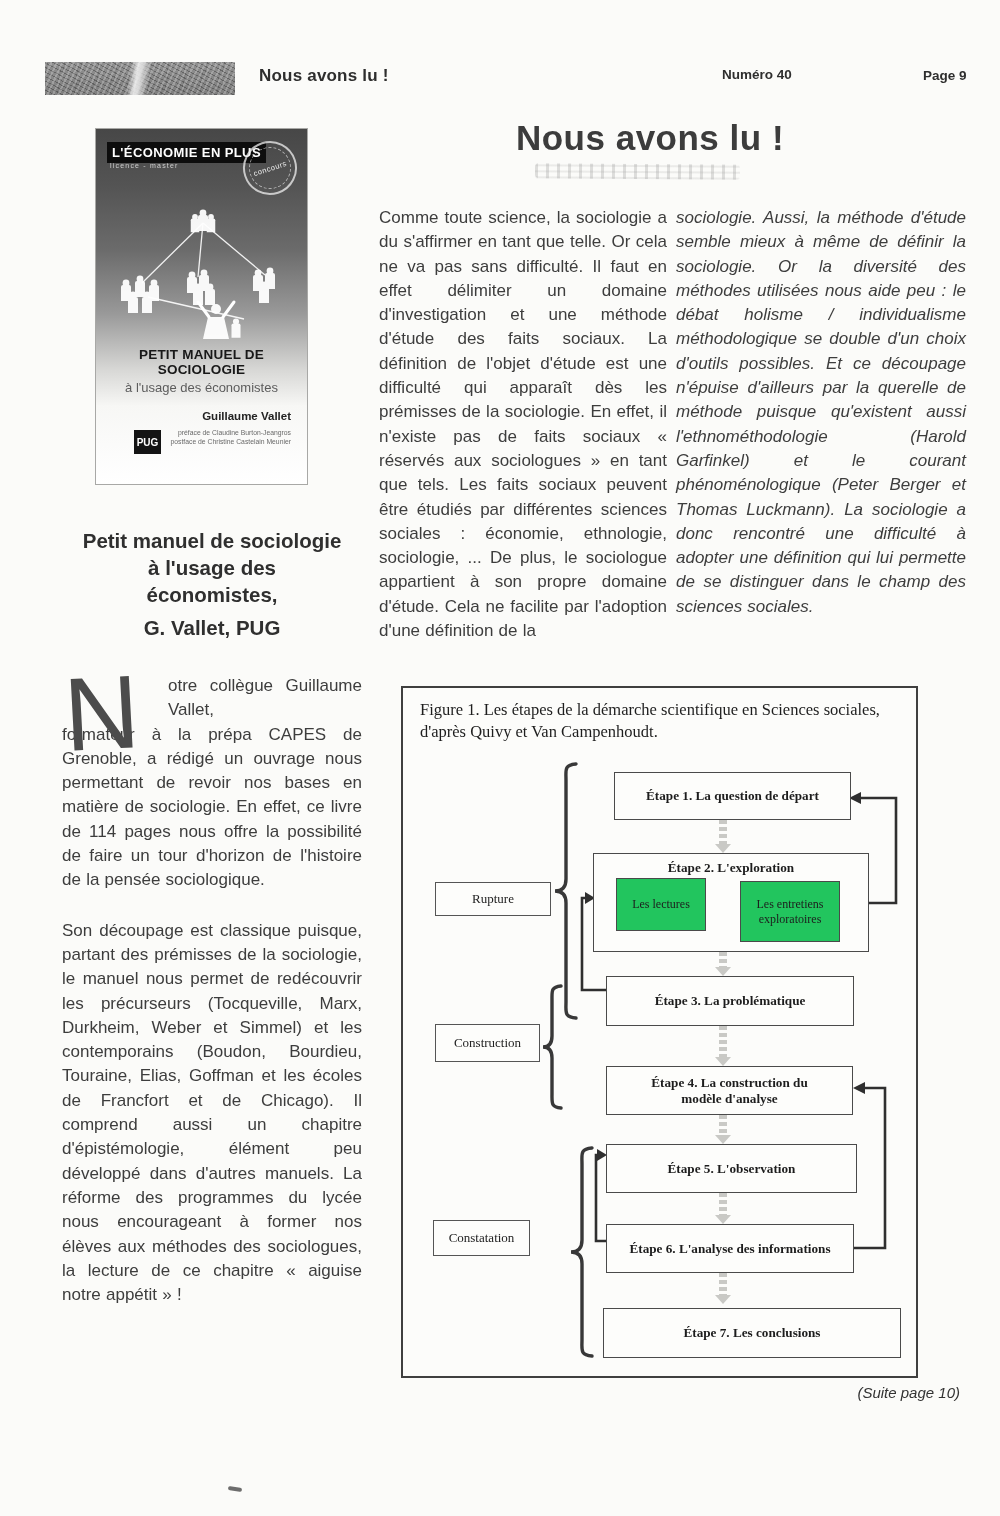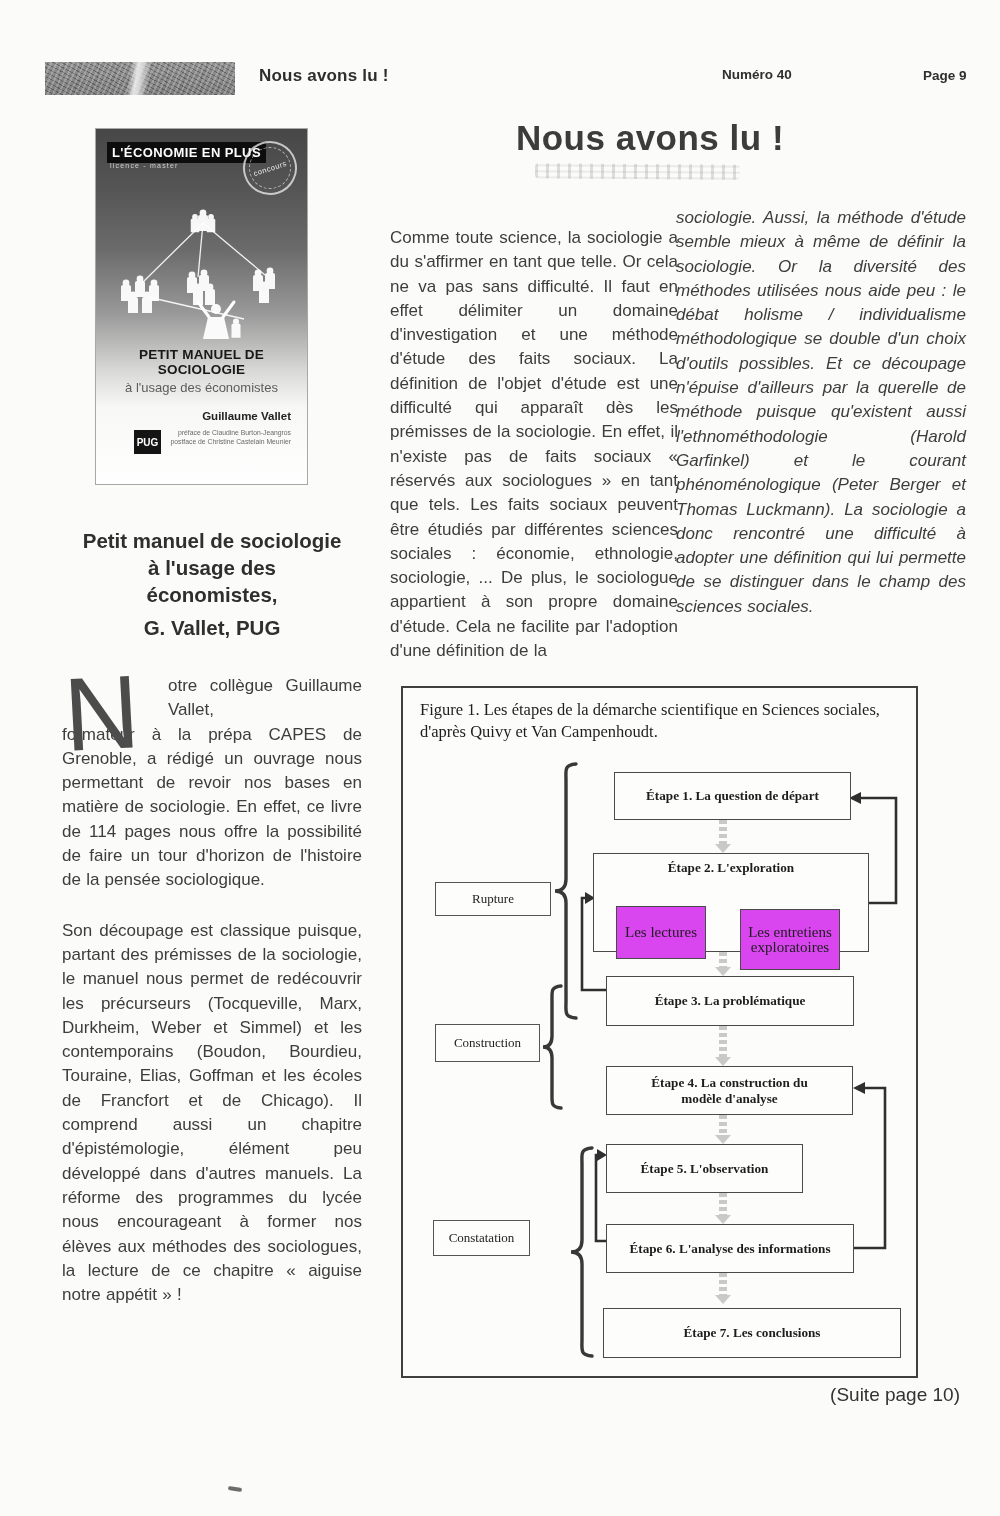--- a/index.html
+++ b/index.html
@@ -51,21 +51,21 @@
     font-size:35px; font-weight:bold; color:#3c3c3c; letter-spacing:.5px; }
   .title-smudge { position:absolute; left:535px; top:164px; width:205px; height:15px; border-radius:4px;
     background:
       repeating-linear-gradient(90deg, rgba(110,110,110,.30) 0 3px, rgba(0,0,0,0) 3px 11px),
       repeating-linear-gradient(0deg, rgba(120,120,120,.18) 0 2px, rgba(0,0,0,0) 2px 6px);
     filter:blur(.7px); transform:rotate(.4deg); opacity:.7; }
 
   
   .bodycol { position:absolute; top:206px; font-size:17px; line-height:24.3px;
     text-align:justify; color:#3d3d3d; word-spacing:.5px; }
-  #col1 { left:390px; width:288px;margin-top:20px; }
+  #col1 { left:379px; width:288px; }
   #col2 { left:676px; width:290px;font-style:italic; }
 
   
   .leftcol { position:absolute; left:62px; top:527px; width:300px; }
   .review-heading { text-align:center; font-size:20.5px; line-height:27px; font-weight:bold; color:#2f2f2f; }
   .review-author  { text-align:center; font-size:20.5px; font-weight:bold; color:#2f2f2f; margin-top:8px; }
   .dropcap { position:absolute; left:2px; top:142px; font-size:104px; line-height:88px;
     color:#4c4c4c; transform:rotate(-3deg); font-weight:400; }
   .p1-lead { margin-left:106px; margin-top:34px; text-align:justify; font-size:17px; line-height:24.3px; word-spacing:.5px; }
   .p1-rest { text-align:justify; font-size:17px; line-height:24.3px; word-spacing:.5px; }
@@ -77,37 +77,37 @@
   .fig-caption { position:absolute; left:17px; top:11px; width:488px;
     font-size:16.5px; line-height:21.5px; color:#1e1e1e; }
   .fig-svg { position:absolute; left:0; top:0; }
   .fbox { position:absolute; border:1.5px solid #4a4a4a; background:#fdfdfb;
     display:flex; align-items:center; justify-content:center; text-align:center;
     font-weight:bold; font-size:13.2px; color:#1d1d1d; padding:0 4px; line-height:16px; }
   #step1 { left:211px; top:84px;  width:237px; height:48px; }
   #step2 { left:190px; top:165px; width:276px; height:99px; display:block; padding-top:6px; }
   #step3 { left:203px; top:288px; width:248px; height:50px; }
   #step4 { left:203px; top:378px; width:247px; height:49px; padding:0 28px; }
-  #step5 { left:203px; top:456px; width:197px; height:49px; }
+  #step5 { left:203px; top:456px; width:251px; height:49px; }
   #step6 { left:203px; top:536px; width:248px; height:49px; }
   #step7 { left:200px; top:620px; width:298px; height:50px; }
-  .subbox { position:absolute; border:1.3px solid #4a4a4a; background:#d946ef;
+  .subbox { position:absolute; border:1.3px solid #4a4a4a; background:#22c55e;
     display:flex; align-items:center; justify-content:center; text-align:center;
-    font-weight:normal; font-size:15px; line-height:15px; color:#1d1d1d;margin-top:28px; }
+    font-weight:normal; font-size:12px; line-height:15px; color:#1d1d1d; }
   #sub-lectures   { left:22px;  top:24px; width:90px;  height:53px; }
   #sub-entretiens { left:146px; top:27px; width:100px; height:61px; }
   .phase { position:absolute; border:1.2px solid #555; background:#fdfdfb;
     display:flex; align-items:center; justify-content:center;
     font-size:13px; color:#222; font-weight:normal; }
   #phase-rupture      { left:32px; top:194px; width:116px; height:34px; }
   #phase-construction { left:32px; top:336px; width:105px; height:38px; }
   #phase-constatation { left:30px; top:532px; width:97px; height:36px; }
 
   .suite-note { position:absolute; left:760px; top:1384px; width:200px; text-align:right;
-    font-size:19px; color:#333; }
+    font-size:15px; font-style:italic; color:#333; }
   .bottom-artifact { position:absolute; left:228px; top:1487px; width:14px; height:4px;
     background:#4a4a4a; border-radius:2px; transform:rotate(8deg); opacity:.8; }
 </style>
 </head>
 <body>
 
 <div id="page">
 
   <div class="masthead-texture"></div>
   <div class="masthead-title">Nous avons lu !</div>

